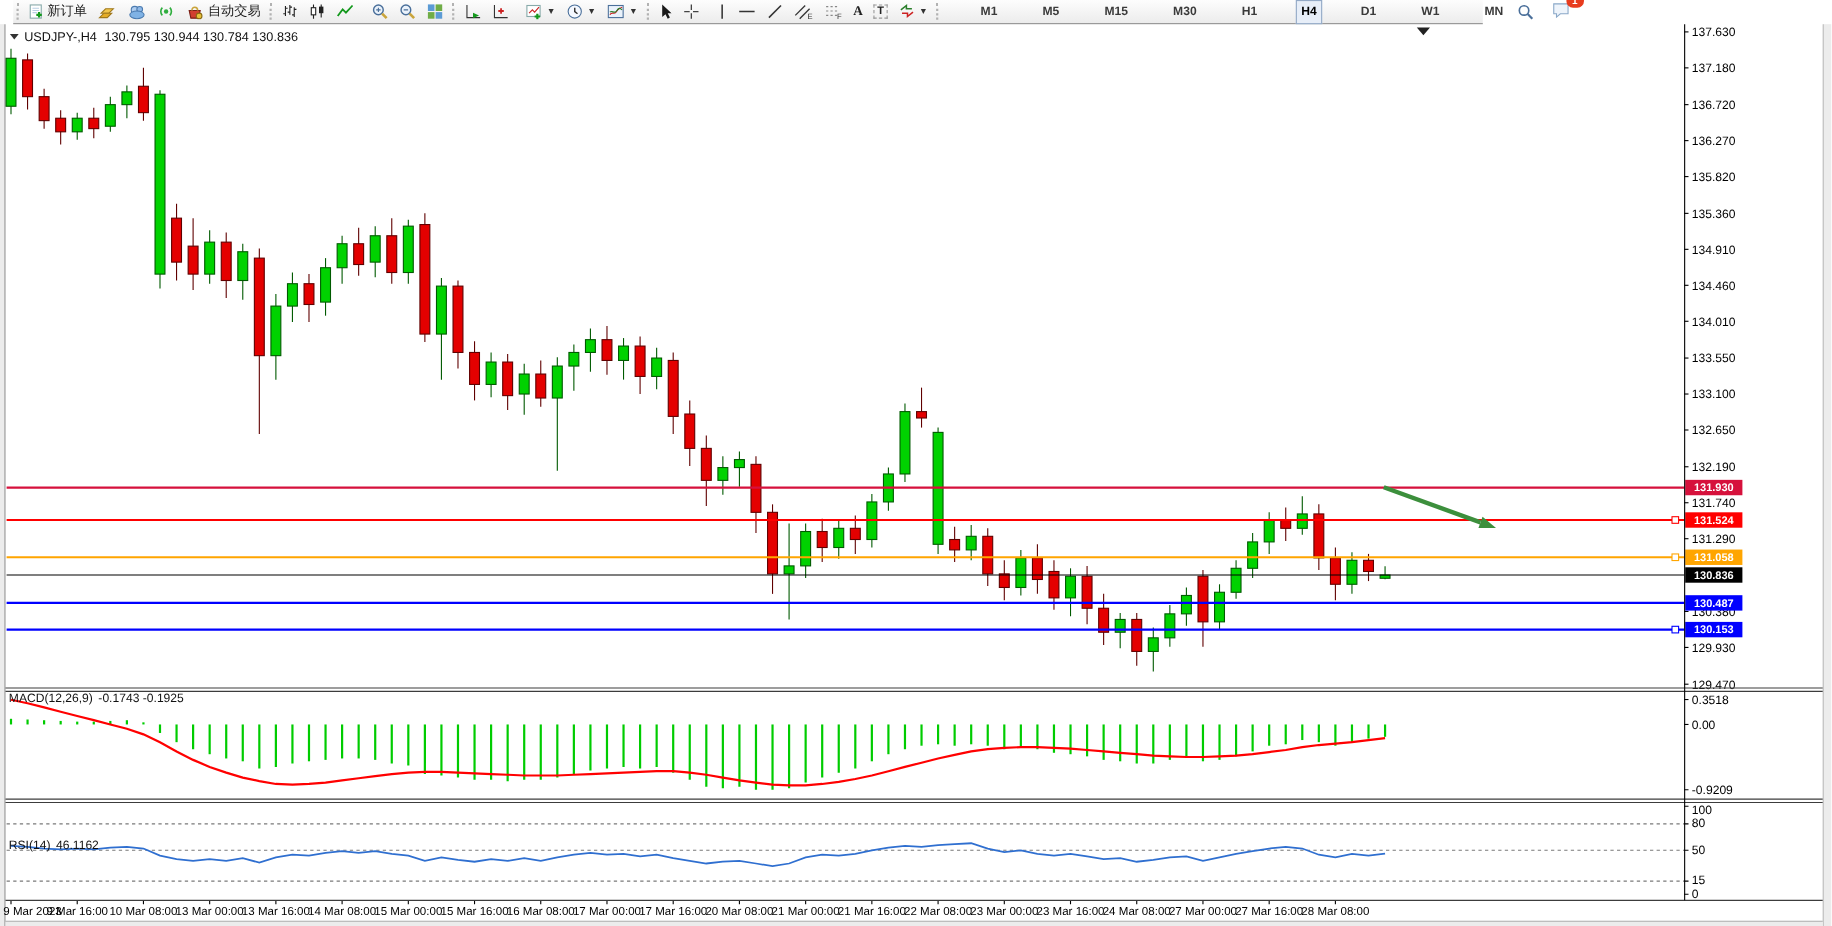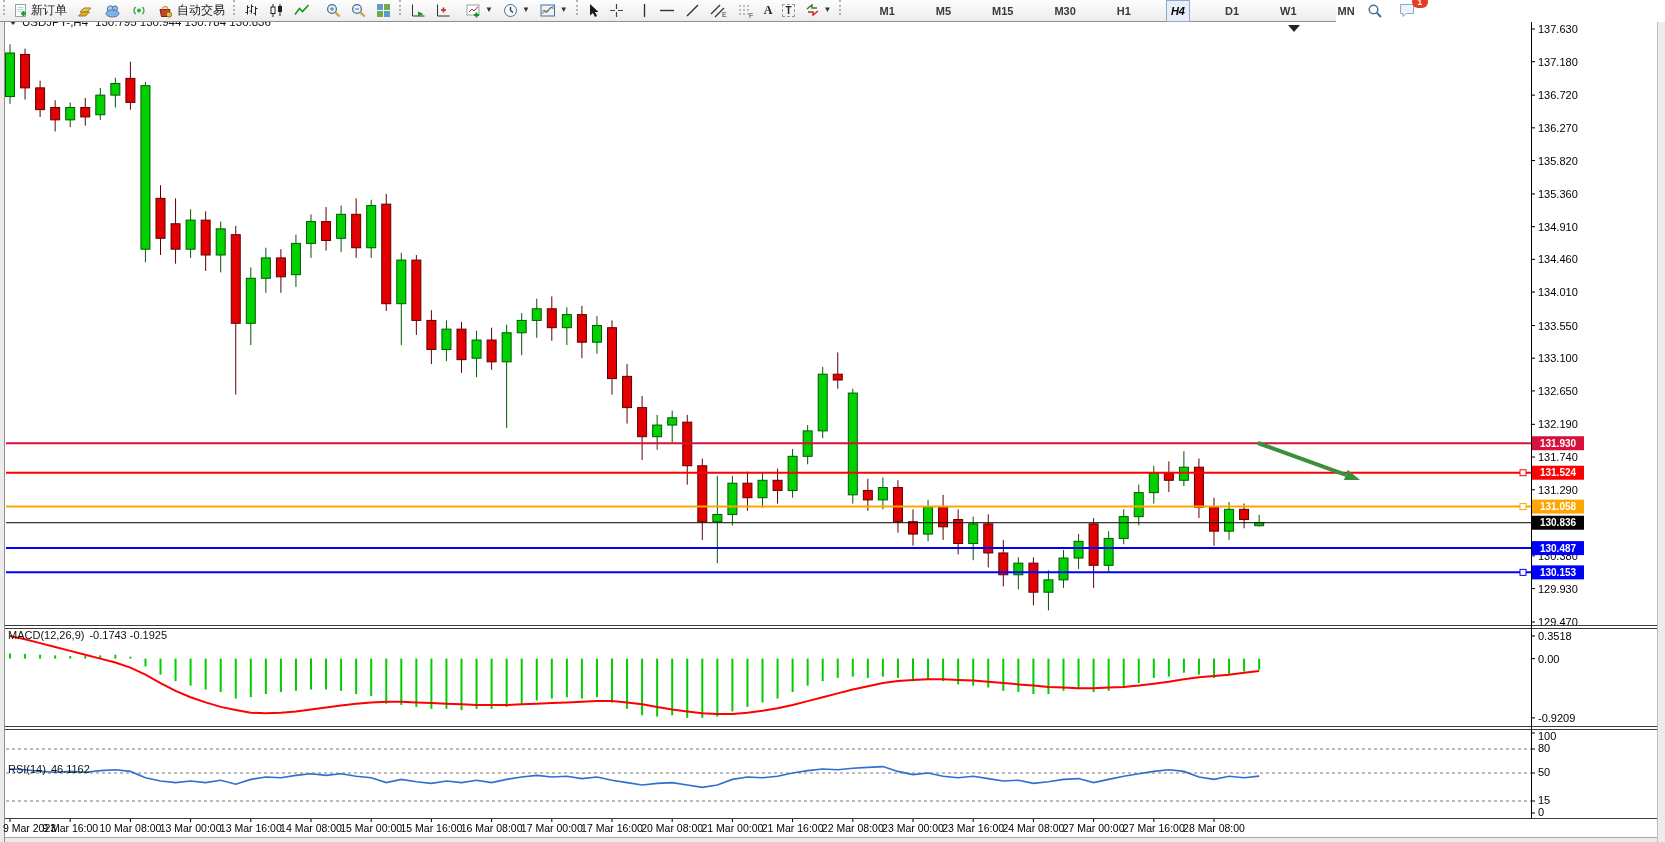--- a/index.html
+++ b/index.html
@@ -1,39 +1,39 @@
 <!DOCTYPE html>
 <html><head>
 <meta charset="utf-8">
 <style>
   html,body{margin:0;padding:0;}
   body{width:1665px;height:842px;overflow:hidden;position:relative;background:#fff;
        font-family:"Liberation Sans","DejaVu Sans",sans-serif;-webkit-font-smoothing:antialiased;}
   
-  .toolbar{position:absolute;top:0;left:0;width:1336px;height:22px;z-index:10;
+  .toolbar{position:absolute;top:0;left:12px;width:1336px;height:22px;z-index:10;
     background:linear-gradient(#fdfdfd,#ececec);border-bottom:1px solid #8f8f8f;
-    display:flex;box-sizing:border-box;}
+    display:flex;align-items:center;box-sizing:border-box;}
   .tbtn{display:inline-flex;align-items:center;gap:3px;height:20px;padding:0 3px;margin:0 1px;
     border:1px solid transparent;background:transparent;
     font:12px "Liberation Sans","DejaVu Sans",sans-serif;color:#1a1a1a;cursor:default;white-space:nowrap;}
   .tbtn svg{display:block;}
   .grip{width:5px;height:15px;border-left:2px dotted #b2b2b2;margin:0 4px 0 3px;}
   .sep{width:1px;height:17px;background:#c2c2c2;box-shadow:1px 0 0 #fff;margin:0 3px;}
   .caret{font-size:8px;color:#333;margin-left:1px;line-height:1;}
   .tf{font:bold 11px "Liberation Sans","DejaVu Sans",sans-serif;color:#3a3a3a;padding:0 5px;margin-left:28px;}
-  .tf.active{background:#e7eef8;border:1px solid #93a9c6;padding:0 4px;color:#000;font-style:italic;}
+  .tf.active{background:#e7eef8;border:1px solid #93a9c6;padding:0 4px;color:#000;}
   .tool-a{font:bold 12px "Liberation Serif","DejaVu Serif",serif;color:#222;}
   .tool-t{font:bold 10px "Liberation Sans",sans-serif;color:#222;border:1px dashed #999;padding:0 2px;line-height:11px;}
   .tb-right{margin-left:auto;display:flex;align-items:center;padding-right:112px;gap:6px;}
   .chatwrap{position:relative;}
   .badge{position:absolute;top:-4px;right:-7px;min-width:12px;height:12px;border-radius:7px;
     background:#e83c1e;color:#fff;font:bold 9px/12px "Liberation Sans",sans-serif;text-align:center;padding:0 2px;}
   
   .ovl{position:absolute;z-index:5;color:#111;white-space:nowrap;}
-  #chart-title{left:9px;top:16px;font:11.5px "Liberation Sans","DejaVu Sans",sans-serif;text-align:right;}
+  #chart-title{left:9px;top:28px;font:11.5px "Liberation Sans","DejaVu Sans",sans-serif;text-align:right;}
   #chart-title .num{margin-left:7px;}
   .drop-tri{display:inline-block;width:0;height:0;border-left:4px solid transparent;
     border-right:4px solid transparent;border-top:5px solid #333;margin-right:5px;vertical-align:1px;}
   #macd-label{left:8px;top:629px;font:11px "Liberation Sans","DejaVu Sans",sans-serif;text-align:right;}
   #rsi-label{left:8px;top:732px;font:11px "Liberation Sans","DejaVu Sans",sans-serif;margin-top:31px;}
   .ind-val{margin-left:5px;}
   
   text{font-family:"Liberation Sans","DejaVu Sans",sans-serif;}
   .ax{font-size:11px;fill:#000;}
   .tl{font-size:10.5px;fill:#000;}

